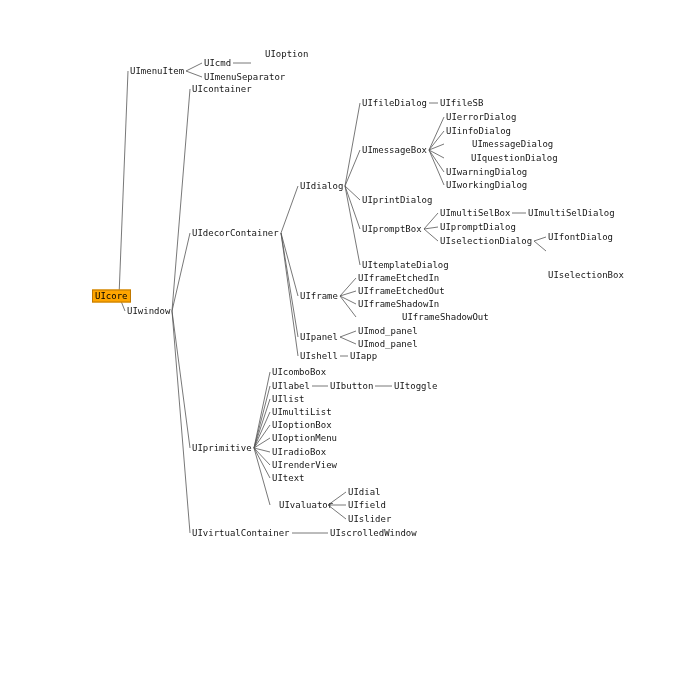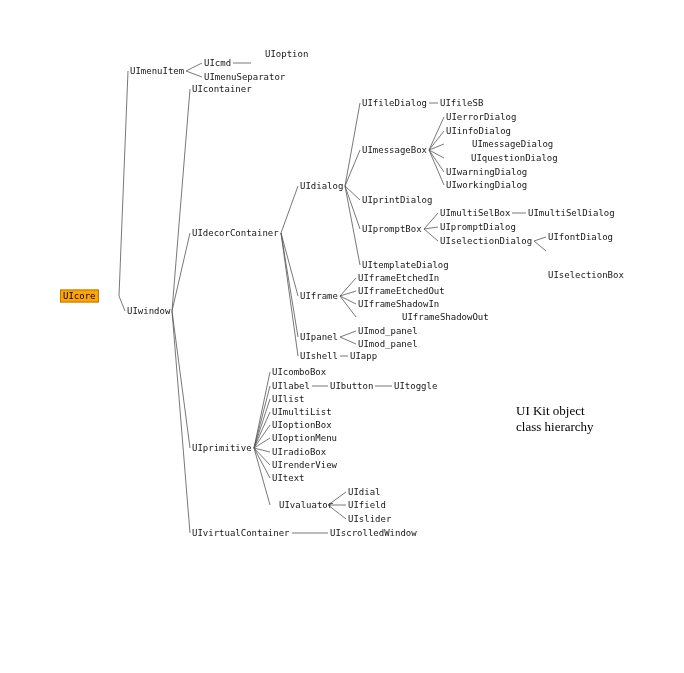--- a/index.html
+++ b/index.html
@@ -101,21 +101,21 @@
       <line x1="254" y1="448" x2="270" y2="478" stroke="#555555" stroke-width="0.8"></line>
       <line x1="254" y1="448" x2="270" y2="505" stroke="#555555" stroke-width="0.8"></line>
       <line x1="312" y1="386" x2="328" y2="386" stroke="#555555" stroke-width="0.8"></line>
       <line x1="375" y1="386" x2="392" y2="386" stroke="#555555" stroke-width="0.8"></line>
       <line x1="328" y1="505" x2="346" y2="492" stroke="#555555" stroke-width="0.8"></line>
       <line x1="328" y1="505" x2="346" y2="505" stroke="#555555" stroke-width="0.8"></line>
       <line x1="328" y1="505" x2="346" y2="519" stroke="#555555" stroke-width="0.8"></line>
       <line x1="292" y1="533" x2="328" y2="533" stroke="#555555" stroke-width="0.8"></line>
     </svg>
   <div>
-      <div class="node highlight" style="left: 60px; top: 296px; color: rgb(0, 0, 0);">UIcore</div>
+      <div class="node highlight" style="left: 92px; top: 296px; color: rgb(0, 0, 0);">UIcore</div>
       <div class="node" style="left: 127px; top: 311px; color: rgb(22, 22, 22);">UIwindow</div>
       <div class="node" style="left: 130px; top: 71px; color: rgb(22, 22, 22);">UImenuItem</div>
       <div class="node" style="left: 204px; top: 63px; color: rgb(22, 22, 22);">UIcmd</div>
       <div class="node" style="left: 253px; top: 54px; color: rgb(22, 22, 22); margin-left: 12px;">UIoption</div>
       <div class="node" style="left: 204px; top: 77px; color: rgb(22, 22, 22);">UImenuSeparator</div>
       <div class="node" style="left: 192px; top: 89px; color: rgb(22, 22, 22);">UIcontainer</div>
       <div class="node" style="left: 192px; top: 233px; color: rgb(22, 22, 22);">UIdecorContainer</div>
       <div class="node" style="left: 192px; top: 448px; color: rgb(22, 22, 22);">UIprimitive</div>
       <div class="node" style="left: 192px; top: 533px; color: rgb(22, 22, 22);">UIvirtualContainer</div>
       <div class="node" style="left: 300px; top: 186px; color: rgb(22, 22, 22);">UIdialog</div>
@@ -157,17 +157,13 @@
       <div class="node" style="left: 272px; top: 438px; color: rgb(22, 22, 22);">UIoptionMenu</div>
       <div class="node" style="left: 272px; top: 452px; color: rgb(22, 22, 22);">UIradioBox</div>
       <div class="node" style="left: 272px; top: 465px; color: rgb(22, 22, 22);">UIrenderView</div>
       <div class="node" style="left: 272px; top: 478px; color: rgb(22, 22, 22);">UItext</div>
       <div class="node" style="left: 272px; top: 505px; color: rgb(22, 22, 22); padding-left: 7px;">UIvaluator</div>
       <div class="node" style="left: 348px; top: 492px; color: rgb(22, 22, 22);">UIdial</div>
       <div class="node" style="left: 348px; top: 505px; color: rgb(22, 22, 22);">UIfield</div>
       <div class="node" style="left: 348px; top: 519px; color: rgb(22, 22, 22);">UIslider</div>
       <div class="node" style="left: 330px; top: 533px; color: rgb(22, 22, 22);">UIscrolledWindow</div>
     </div>
-  <div class="caption">
-    <div>UI Kit object</div>
-    <div>class hierarchy</div>
-  </div>
 </div>
 
 </body></html>

